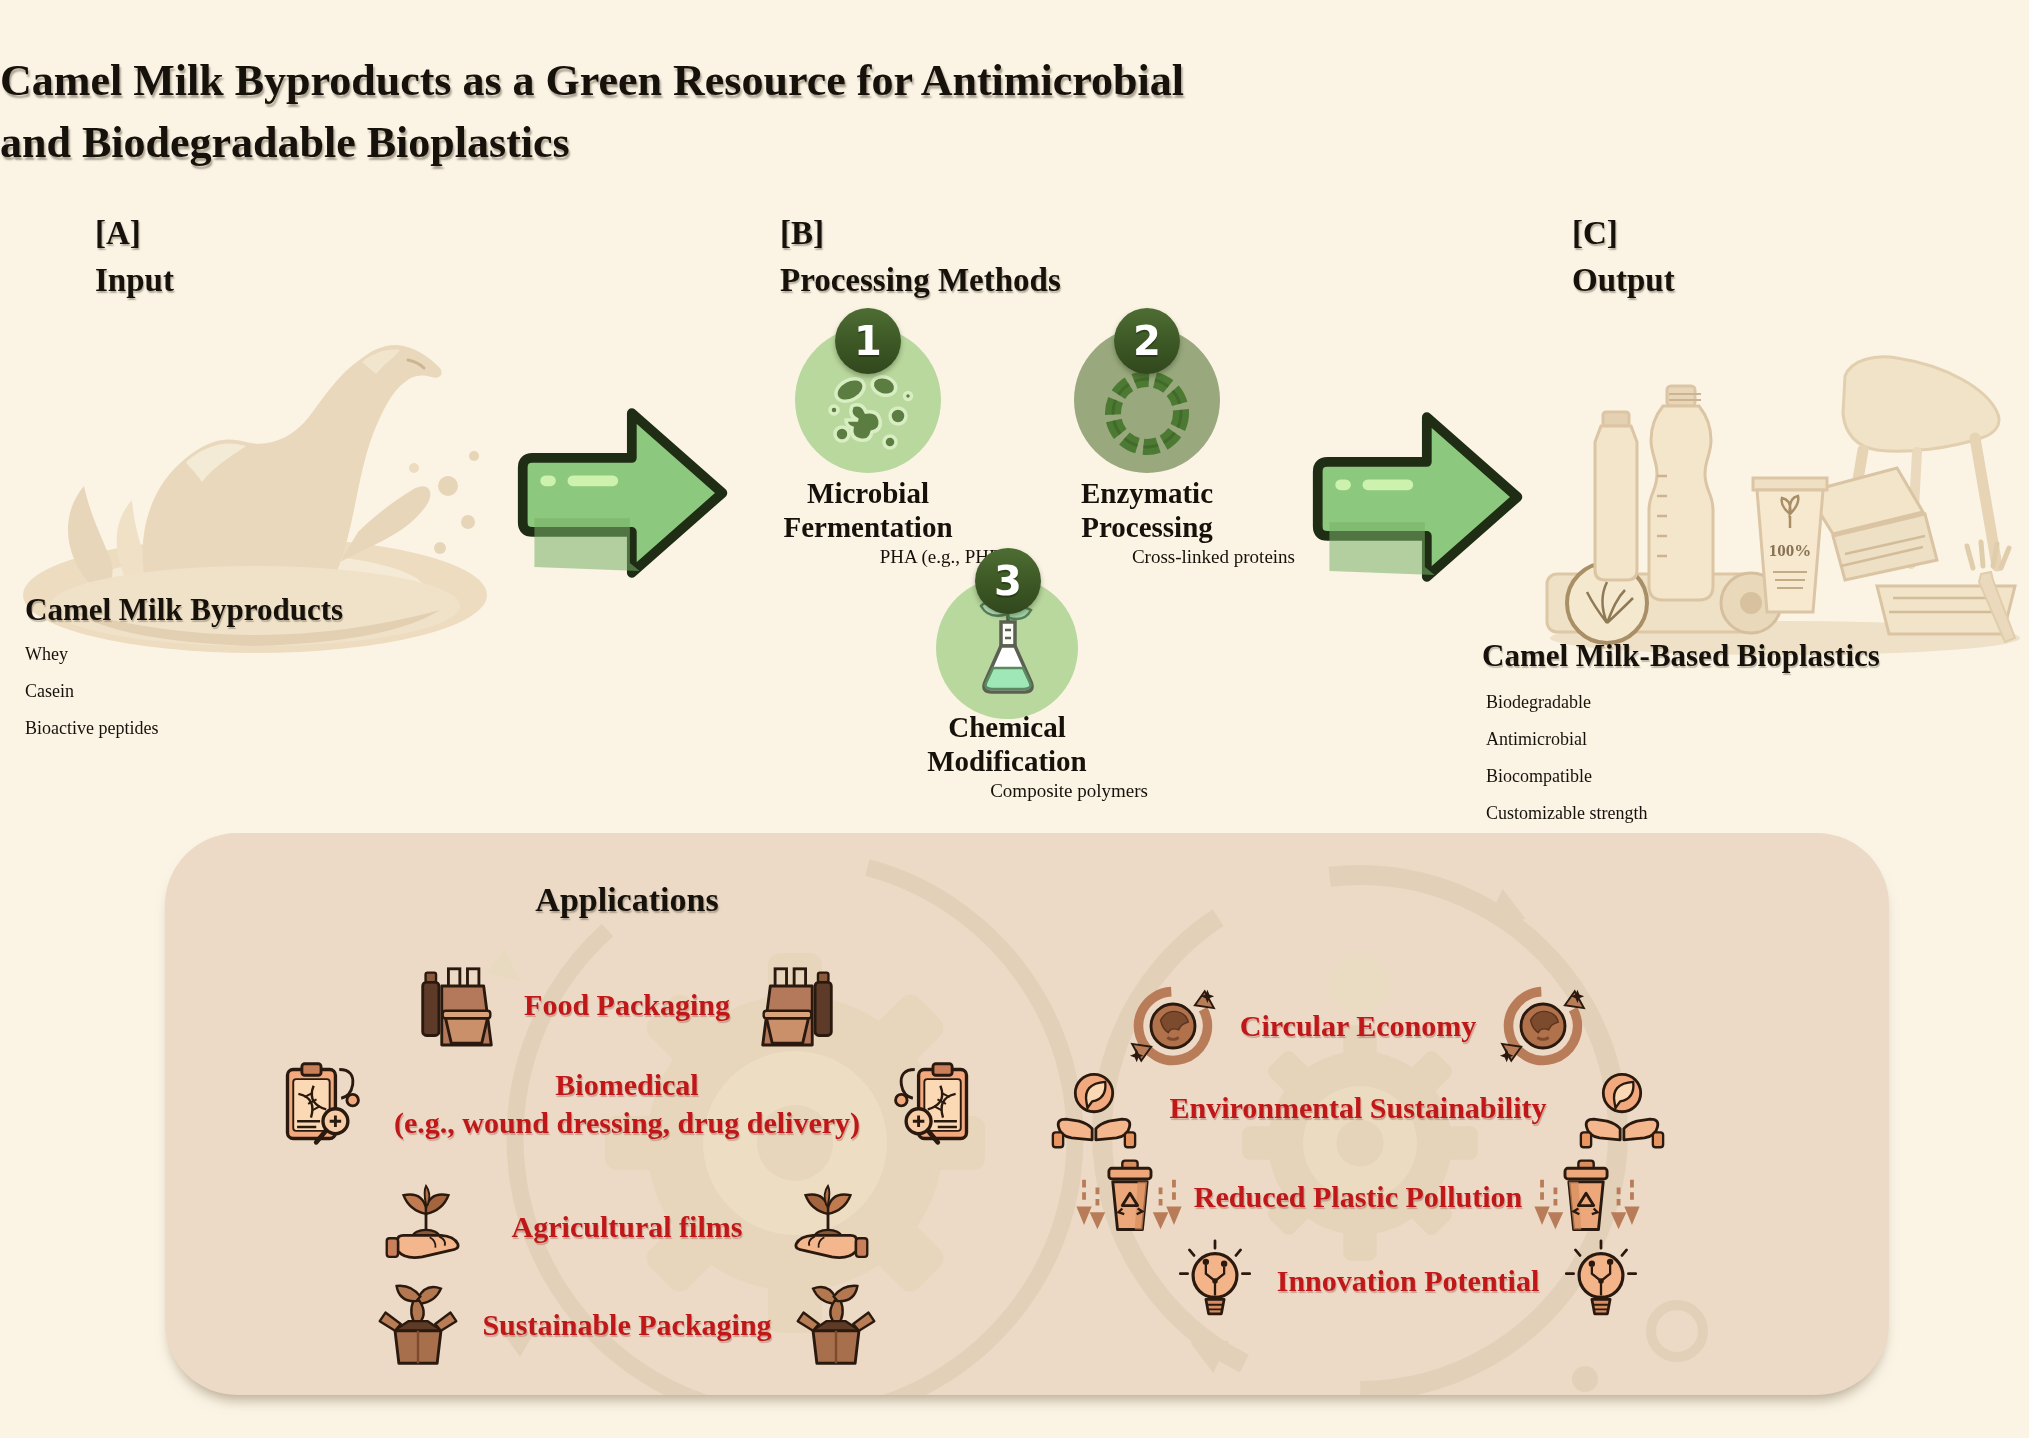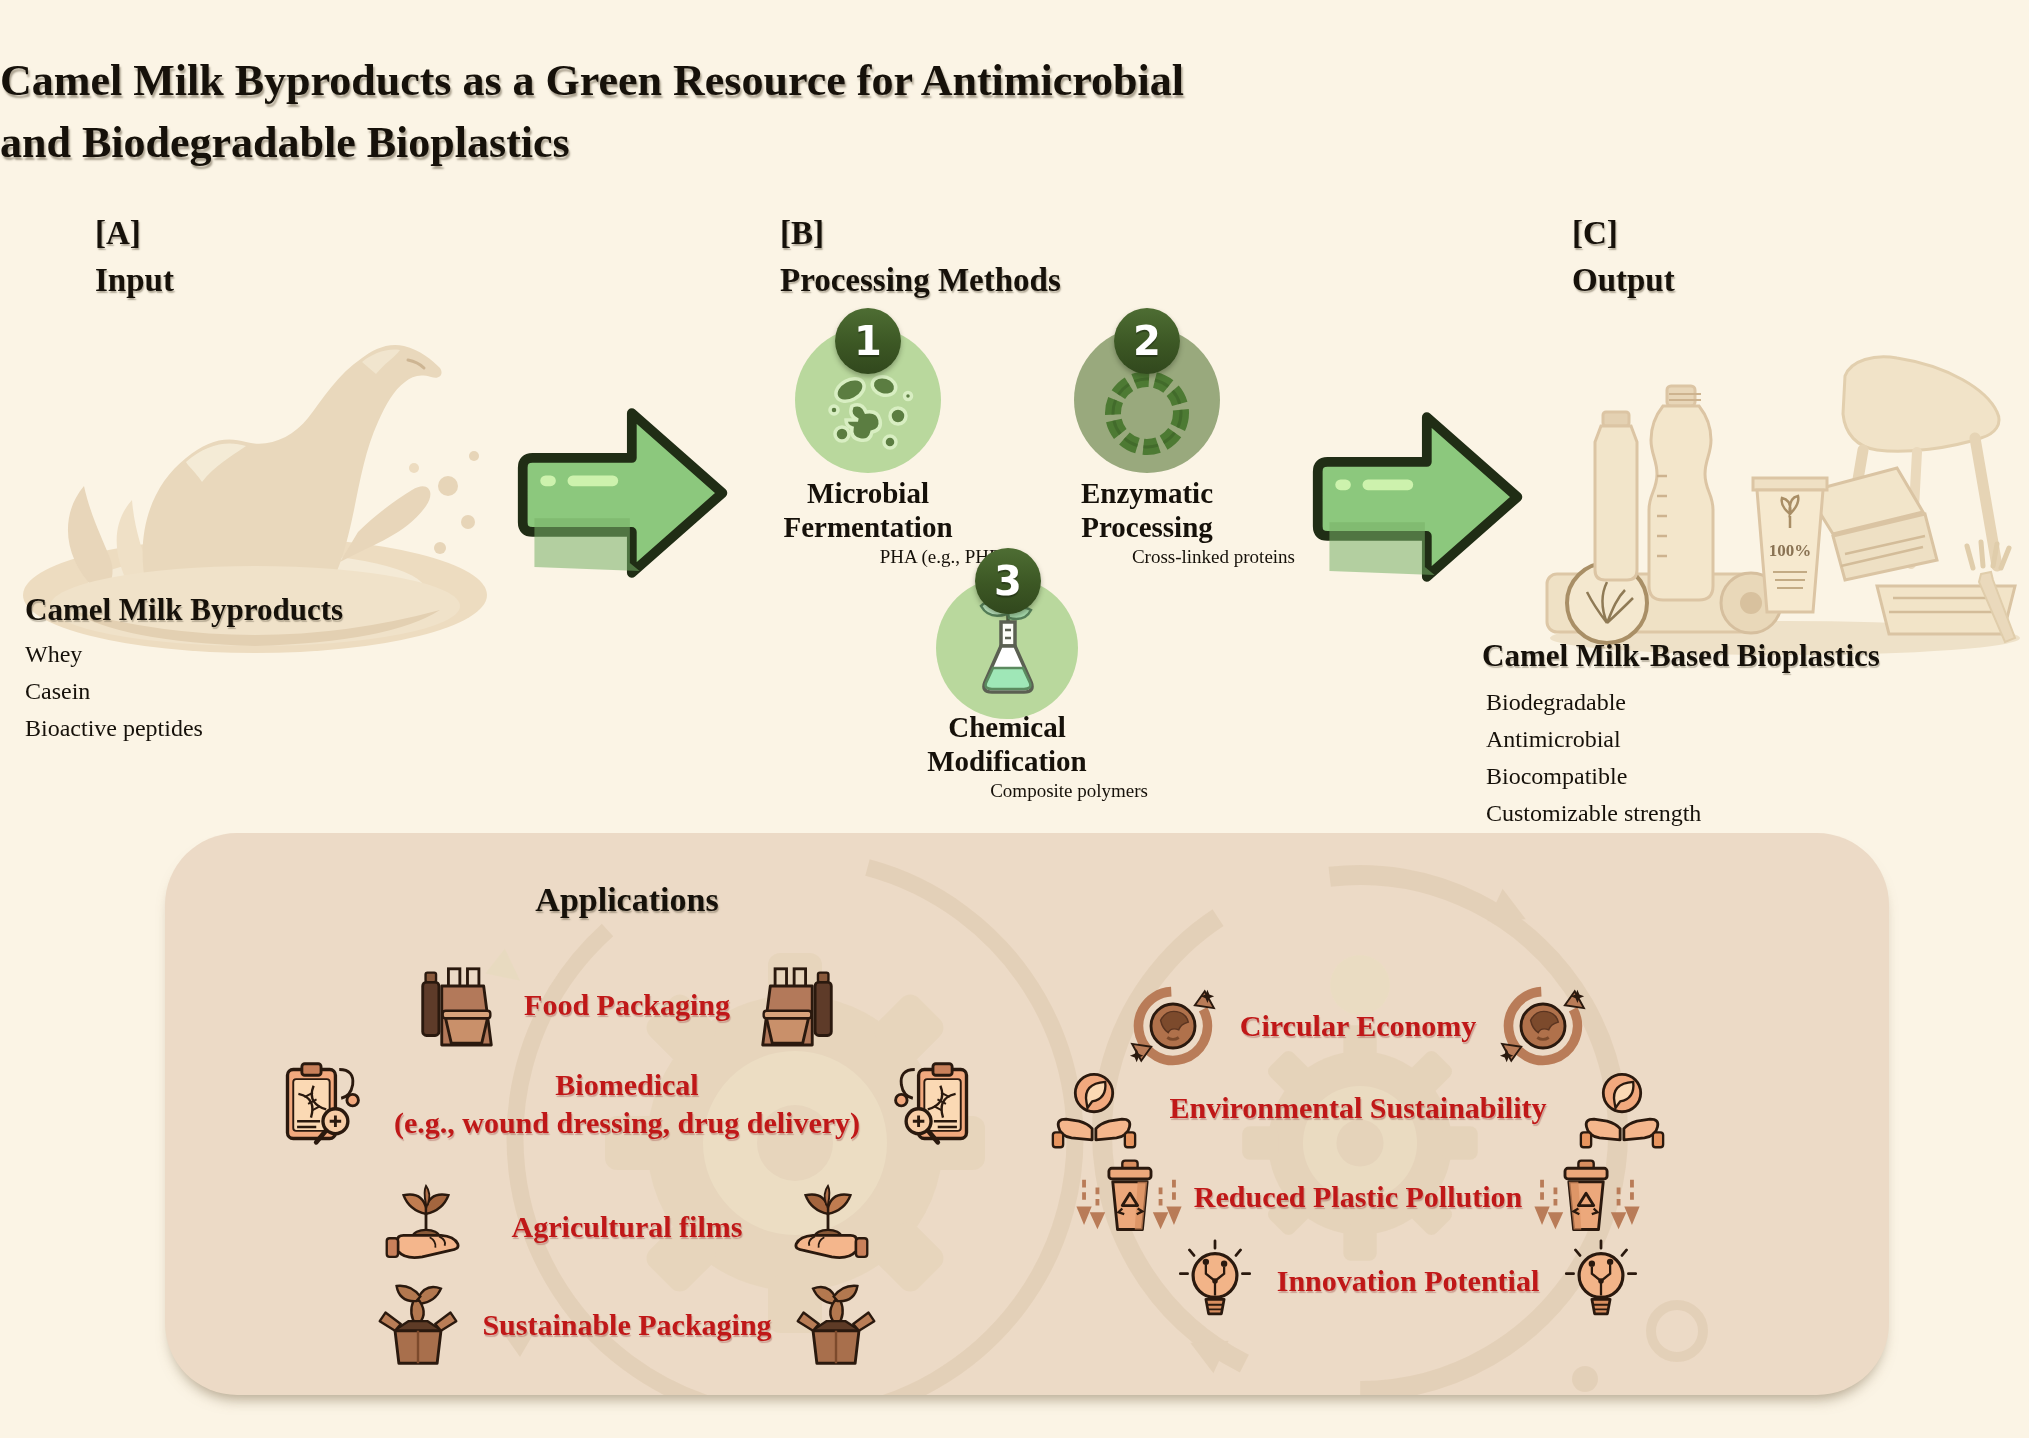--- a/index.html
+++ b/index.html
@@ -5,21 +5,21 @@
   html,body{margin:0;padding:0;background:#fbf4e5;}
   #canvas{position:relative;width:2029px;height:1438px;background:#fbf4e5;overflow:hidden;
           font-family:"Liberation Serif","DejaVu Serif",serif;color:#16110a;}
   .abs{position:absolute;}
   .ctr{text-align:left;}
   .title{left:0;right:0;top:50px;font-size:44px;font-weight:bold;line-height:1.42;
          text-shadow:1.5px 2.5px 2px rgba(105,95,75,.55);}
   .colhead{font-size:33px;font-weight:bold;line-height:1.42;
            text-shadow:1px 2px 1.5px rgba(105,95,75,.5);}
   .subtitle{font-size:31px;font-weight:bold;text-shadow:1px 1.5px 1px rgba(105,95,75,.4);white-space:nowrap;}
-  .plist{font-size:24px;line-height:37px;}
+  .plist{font-size:18px;line-height:37px;}
   .mcircle{position:absolute;border-radius:50%;}
   .c-light{background:#b9d89d;}
   .c-sage{background:#99a97d;}
   .badge{position:absolute;width:66px;height:66px;border-radius:50%;z-index:3;
          background:linear-gradient(180deg,#4e6d33 0%,#3c5724 55%,#31481d 100%);
          box-shadow:0 3px 5px rgba(40,50,25,.35);
          display:flex;align-items:center;justify-content:center;
          font-family:"DejaVu Sans",sans-serif;font-weight:bold;font-size:40px;color:#ffffff;
          text-shadow:0 2px 1px rgba(0,0,0,.3);}
   .mname{font-size:29px;font-weight:bold;line-height:34px;text-align:center;}

